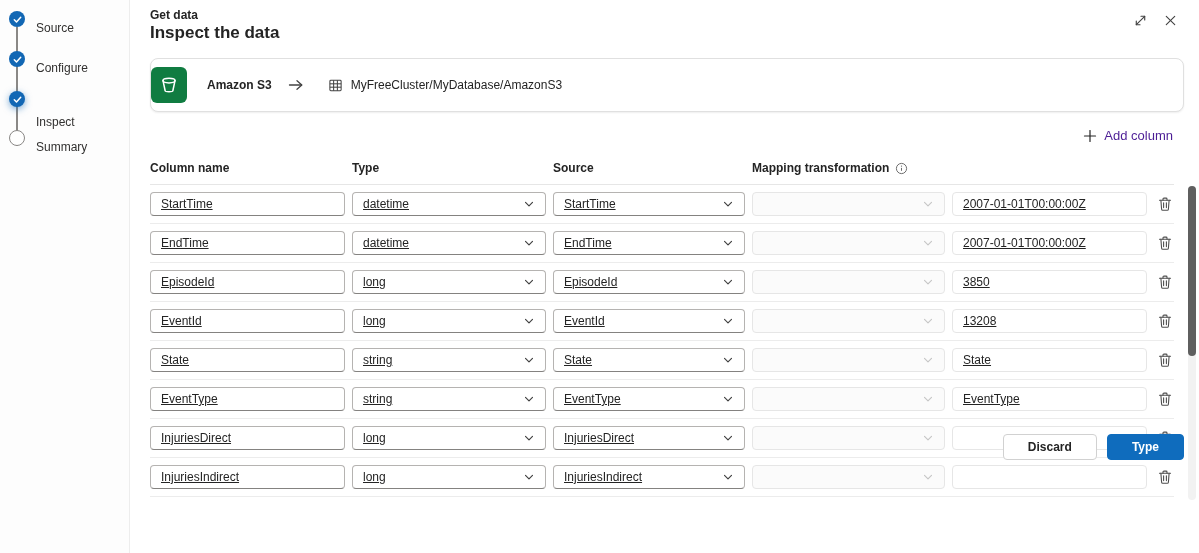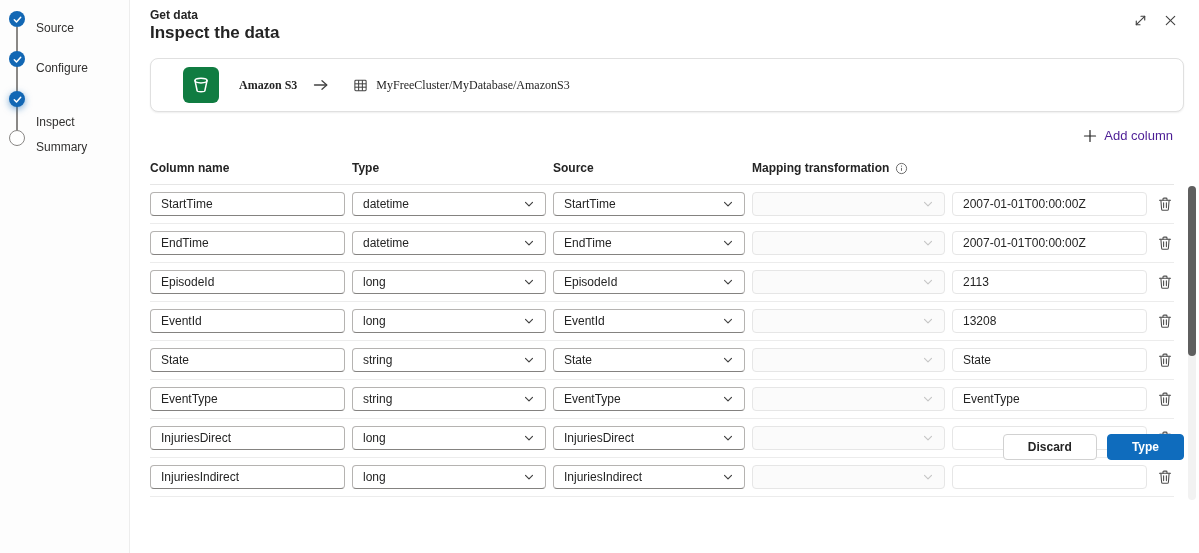--- a/index.html
+++ b/index.html
@@ -21,35 +21,35 @@
   .main { position:absolute; left:130px; top:0; width:1069px; height:468px; background:#fff; }
   .eyebrow { position:absolute; left:20px; top:8px; font-size:12px; font-weight:700; }
   .title { position:absolute; left:20px; top:23px; font-size:17px; font-weight:700; }
   .win-controls { position:absolute; top:12px; right:21px; display:flex; gap:14px; }
   .win-btn { width:16px; height:16px; display:flex; align-items:center; justify-content:center; cursor:pointer; }
   
   .card {
     position:absolute; left:20px; right:15px; top:58px; height:54px;
     border:1px solid #e0e0e0; border-radius:8px; background:#fff;
     box-shadow:0 1px 2px rgba(0,0,0,.07);
-    display:flex; align-items:center; padding:0 32px;font-family:Liberation Serif, serif;
+    display:flex; align-items:center; padding:0 0;
   }
   .s3icon { width:36px; height:36px; border-radius:6px; background:#107c41; display:flex; align-items:center; justify-content:center; flex:0 0 auto; }
   .card-source { margin-left:20px; font-size:12px; font-weight:700; }
   .card-arrow { margin-left:16px; display:flex; align-items:center; }
   .card-grid { margin-left:24px; display:flex; align-items:center; }
   .card-dest { margin-left:8px; font-size:12px; color:#242424; }
   
   .add-col { position:absolute; top:128px; right:26px; display:flex; align-items:center; gap:7px; font-size:13px; color:#4c1d95; cursor:pointer; }
   
   .table { position:absolute; left:20px; right:25px; top:156px; }
   .grid6 { display:grid; grid-template-columns:195px 194px 192px 193px 195px 1fr; column-gap:7px; }
   .thead { padding-top:5px; padding-bottom:9px; border-bottom:1px solid #e6e6e6; font-size:12px; font-weight:700; }
   .th { display:flex; align-items:center; gap:6px; }
-  .trow { align-items:center; height:39px; border-bottom:1px solid #ececec; }
+  .trow { align-items:center; height:39px; border-bottom:1px solid #ececec;text-decoration:underline; }
   .cell { height:24px; border-radius:4px; font-size:12px; display:flex; align-items:center; padding:0 10px; background:#fff; white-space:nowrap; overflow:hidden; }
   .cell.input  { border:1px solid #b5b3b1; border-bottom-color:#848280; }
   .cell.select { border:1px solid #b5b3b1; border-bottom-color:#848280; justify-content:space-between; cursor:pointer; }
   .cell.select.disabled { border:1px solid #e6e6e6; background:#fbfbfb; cursor:default; }
   .cell.sample { border:1px solid #e6e6e6; background:#fff; }
   .trash-cell { display:flex; align-items:center; justify-content:center; }
   .trash-btn { width:22px; height:22px; display:flex; align-items:center; justify-content:center; cursor:pointer; }
   
   .scroll-track { position:absolute; right:3px; top:186px; width:8px; height:314px; background:#f2f2f2; border-radius:4px; }
   .scroll-thumb { width:8px; height:170px; background:#5f5f5f; border-radius:4px; cursor:pointer; }
@@ -257,21 +257,21 @@
       <svg width="12" height="12" viewBox="0 0 12 12" fill="none" stroke="#424242" stroke-width="1.2" stroke-linecap="round" stroke-linejoin="round">
                 <polyline points="2.5,4.3 6,7.8 9.5,4.3"></polyline>
               </svg>
     </div>
     <div class="cell select disabled">
       <span></span>
       <svg width="12" height="12" viewBox="0 0 12 12" fill="none" stroke="#c7c7c7" stroke-width="1.2" stroke-linecap="round" stroke-linejoin="round">
                 <polyline points="2.5,4.3 6,7.8 9.5,4.3"></polyline>
               </svg>
     </div>
-    <div class="cell sample">2113</div>
+    <div class="cell sample">3850</div>
     <div class="trash-cell">
       <span class="trash-btn">
         <svg width="16" height="16" viewBox="0 0 16 16" fill="none" stroke="#4f4f4f" stroke-width="1.1" stroke-linecap="round" stroke-linejoin="round">
           <path d="M2.5 4.2 h11"></path>
           <path d="M6 4.2 V3 a0.9 0.9 0 0 1 .9-.9 h2.2 a0.9 0.9 0 0 1 .9.9 V4.2"></path>
           <path d="M3.9 4.2 l.7 9 a1.1 1.1 0 0 0 1.1 1 h4.6 a1.1 1.1 0 0 0 1.1-1 l.7-9"></path>
           <path d="M6.6 6.8 v4.8"></path>
                   <path d="M9.4 6.8 v4.8"></path>
         </svg>
       </span>

